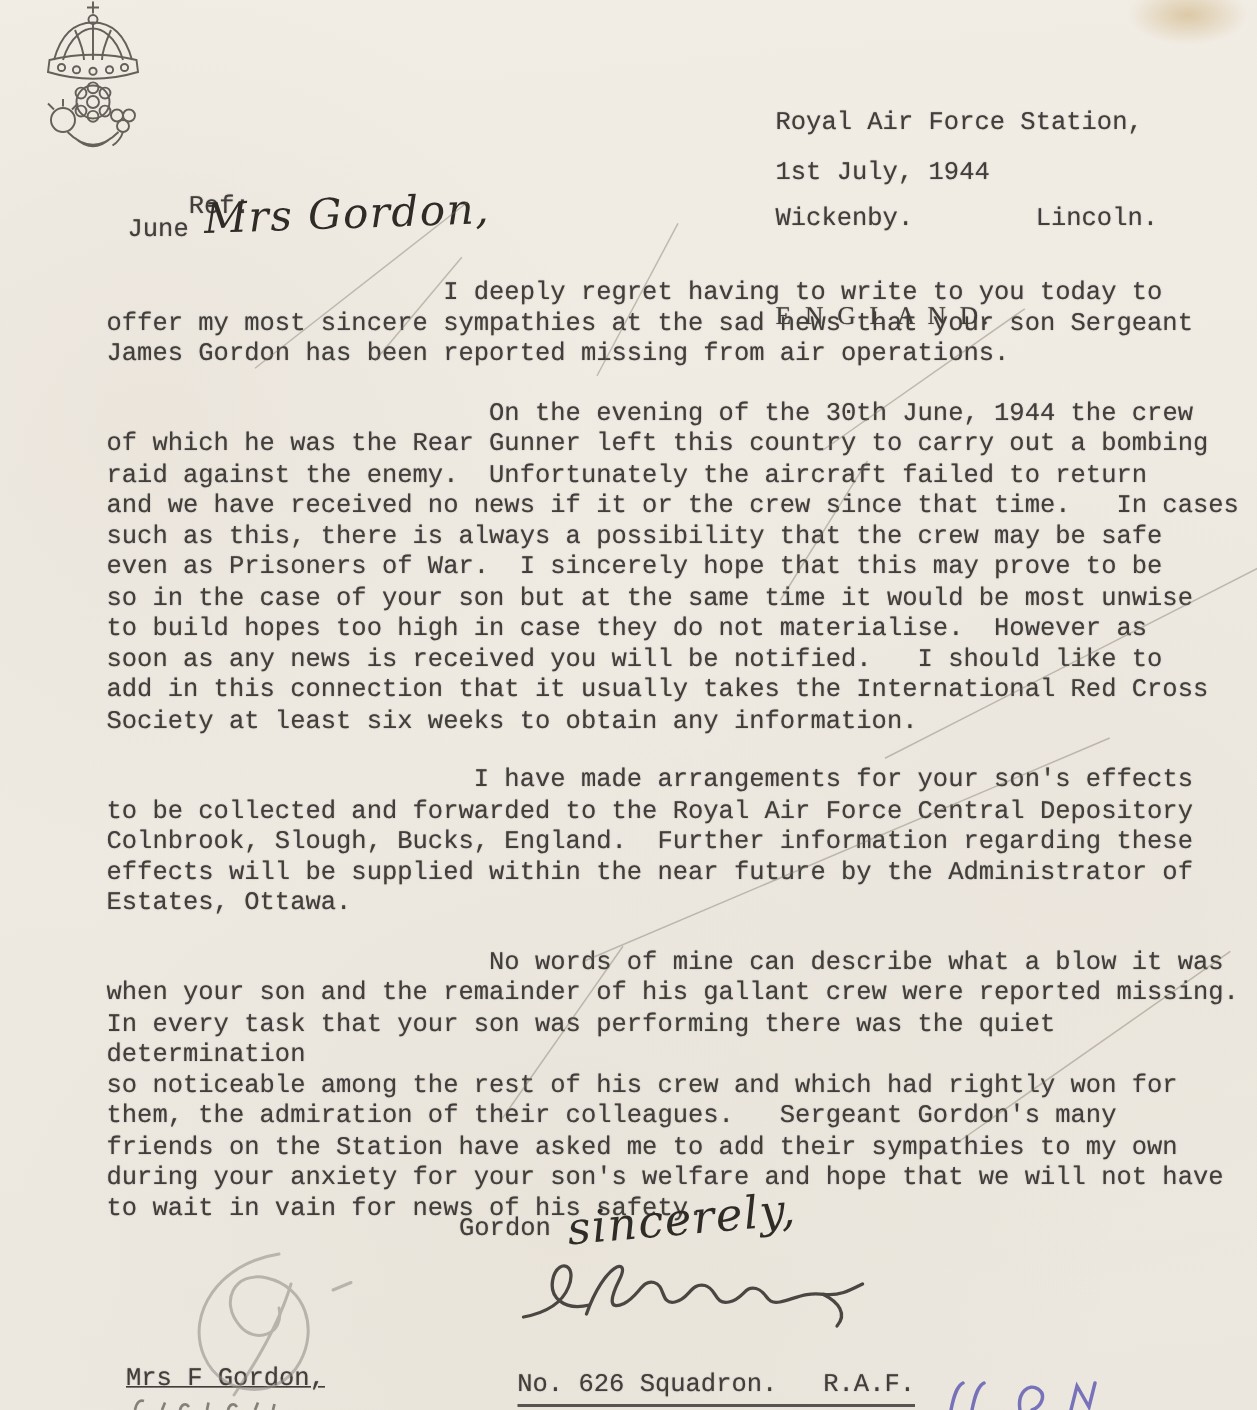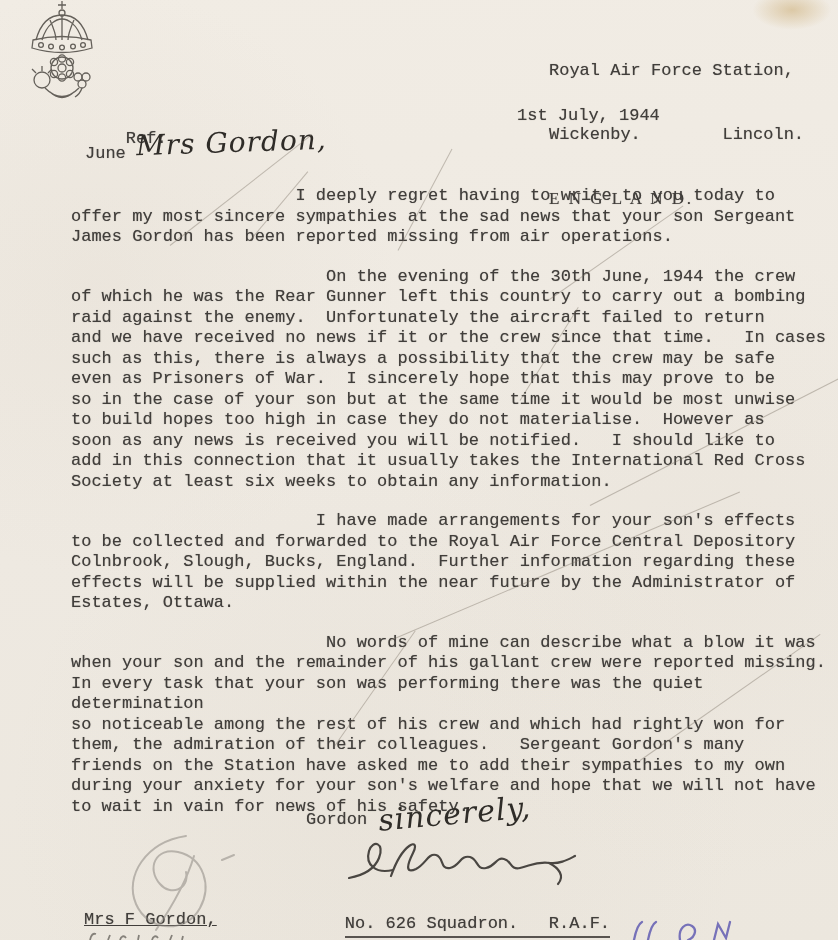--- a/index.html
+++ b/index.html
@@ -16,21 +16,21 @@
     font-family:"Liberation Mono","DejaVu Sans Mono",monospace;
     font-size:17px;
     line-height:20.5px;
     color:#413e3b;
     text-shadow:0 0 0.8px rgba(55,52,48,0.55);
     white-space:pre-wrap;
   }
   .abs{position:absolute;}
   .para{margin:0 0 19px 16px;}
   .body-block{left:55px;top:186px;width:784px;}
-  .addr{left:517px;top:18px;margin-left:32px;}
+  .addr{left:517px;top:30px;}
   .addr div{white-space:pre-wrap;line-height:23px;}
   .addr .country{letter-spacing:2.5px;font-family:Liberation Serif, serif;}
   .date{left:517px;top:106px;}
   .refline{left:85px;top:108px;}
   .ref-value{position:absolute;left:61px;top:0;white-space:pre;}
   .dear{left:85px;top:144px;}
   .handwriting{
     font-family:"DejaVu Serif","Liberation Serif",serif;
     font-style:italic;
     color:#2f2c28;

